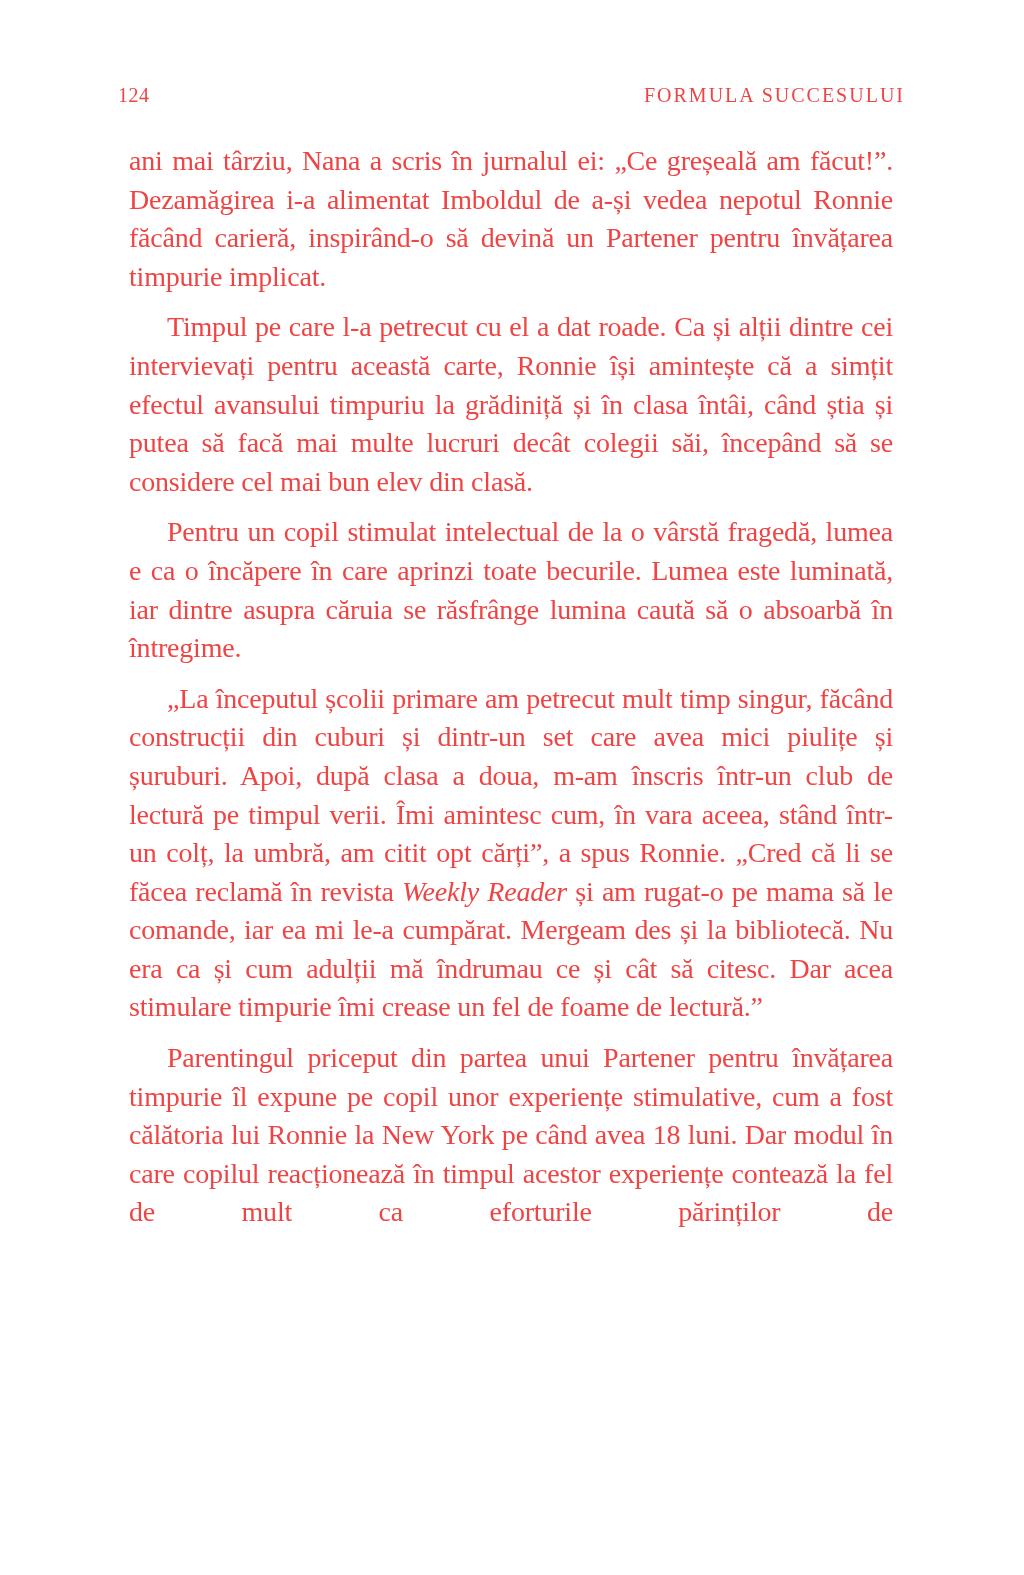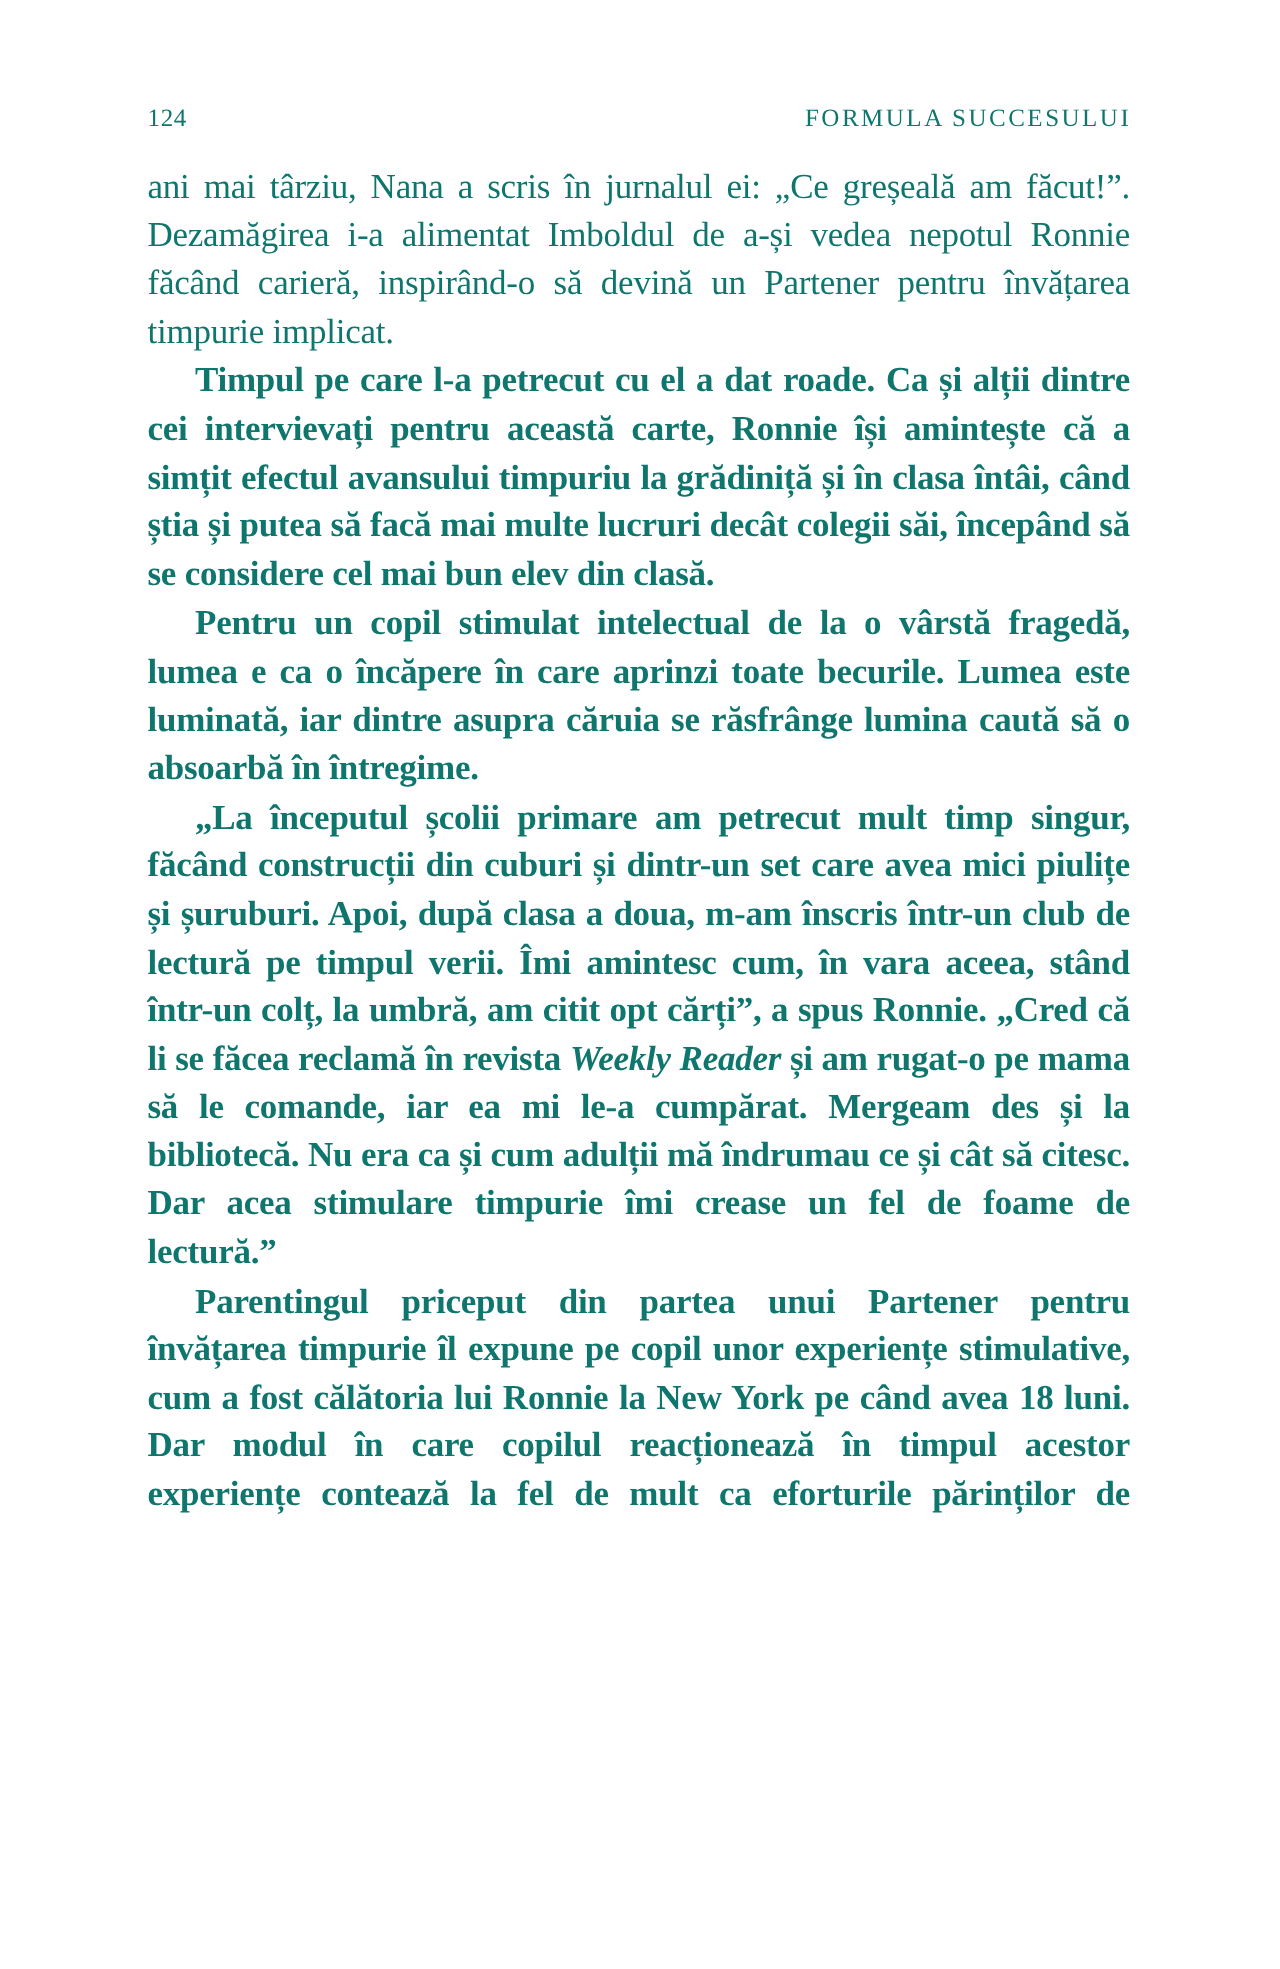--- a/index.html
+++ b/index.html
@@ -5,21 +5,21 @@
   html, body {
     margin: 0;
     padding: 0;
     background: #ffffff;
   }
   .page {
     position: relative;
     width: 1024px;
     height: 1575px;
     background: #ffffff;
-    color: #0f766e;
+    color: #ef4444;
     font-family: "Liberation Serif", "DejaVu Serif", serif;
     overflow: hidden;
   }
   .running-head {
     position: absolute;
     top: 84px;
     left: 117px;
     width: 788px;
     height: 26px;
     font-size: 20px;
@@ -42,26 +42,25 @@
     position: absolute;
     top: 130px;
     left: 117px;
     width: 788px;
     font-size: 28px;
     line-height: 38.6px;
     letter-spacing: -0.2px;
     text-align: justify;
   }
   .body-text p {
-    margin: 1px;
+    margin: 12px;
     padding: 0;
   }
   .body-text p.indent {
     text-indent: 38px;
-    font-weight: bold;
   }
   .body-text p.full-last {
     text-align-last: justify;
   }
   .body-text em {
     font-style: italic;
   }
 </style>
 </head>
 <body>

